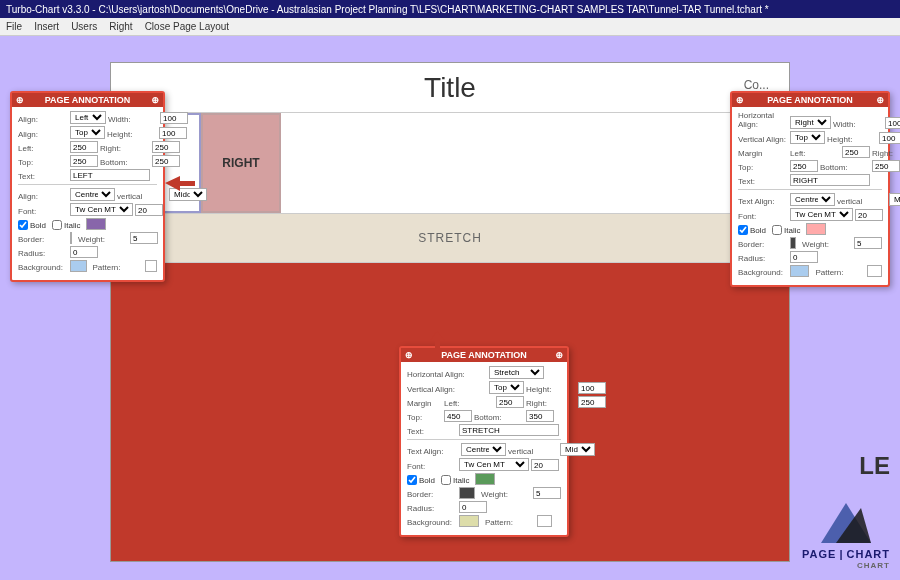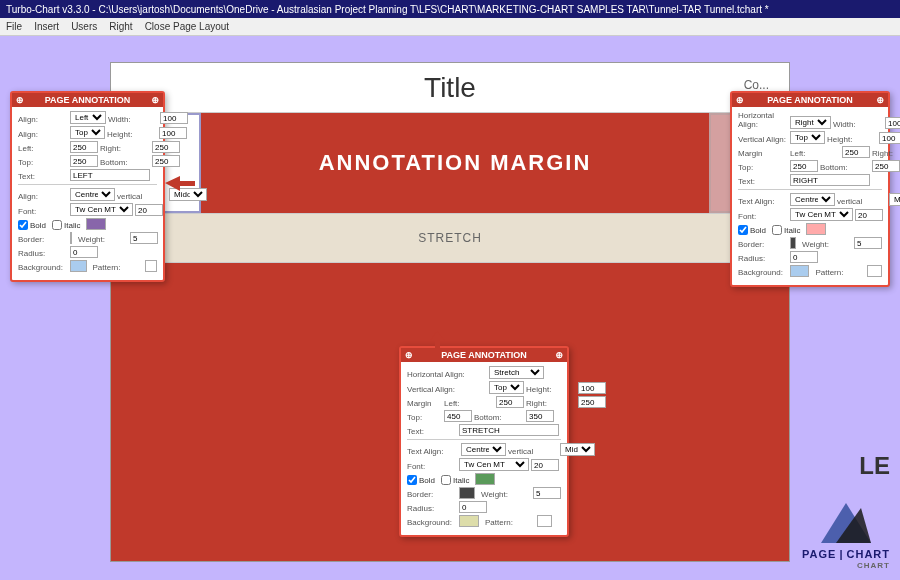--- a/index.html
+++ b/index.html
@@ -336,23 +336,20 @@
 
       <div class="page-title-bar">
         <span class="page-title-text">Title</span>
         <span class="page-corner-text">Co...</span>
       </div>
 
       <div class="annotation-section">
         <div class="annotation-left">
           <span>LEFT</span>
         </div>
-        <div class="annotation-center">
-          <span class="annotation-center-text">ANNOTATION MARGIN</span>
-        </div>
         <div class="annotation-right">
           <span>RIGHT</span>
         </div>
       </div>
 
       <div class="stretch-section">
         <span>STRETCH</span>
       </div>
 
       <div class="bottom-red"></div>

